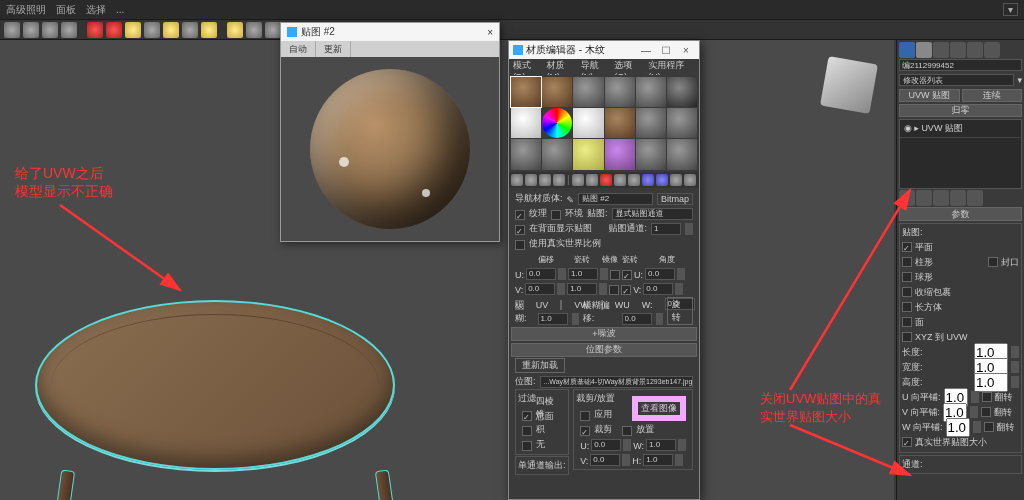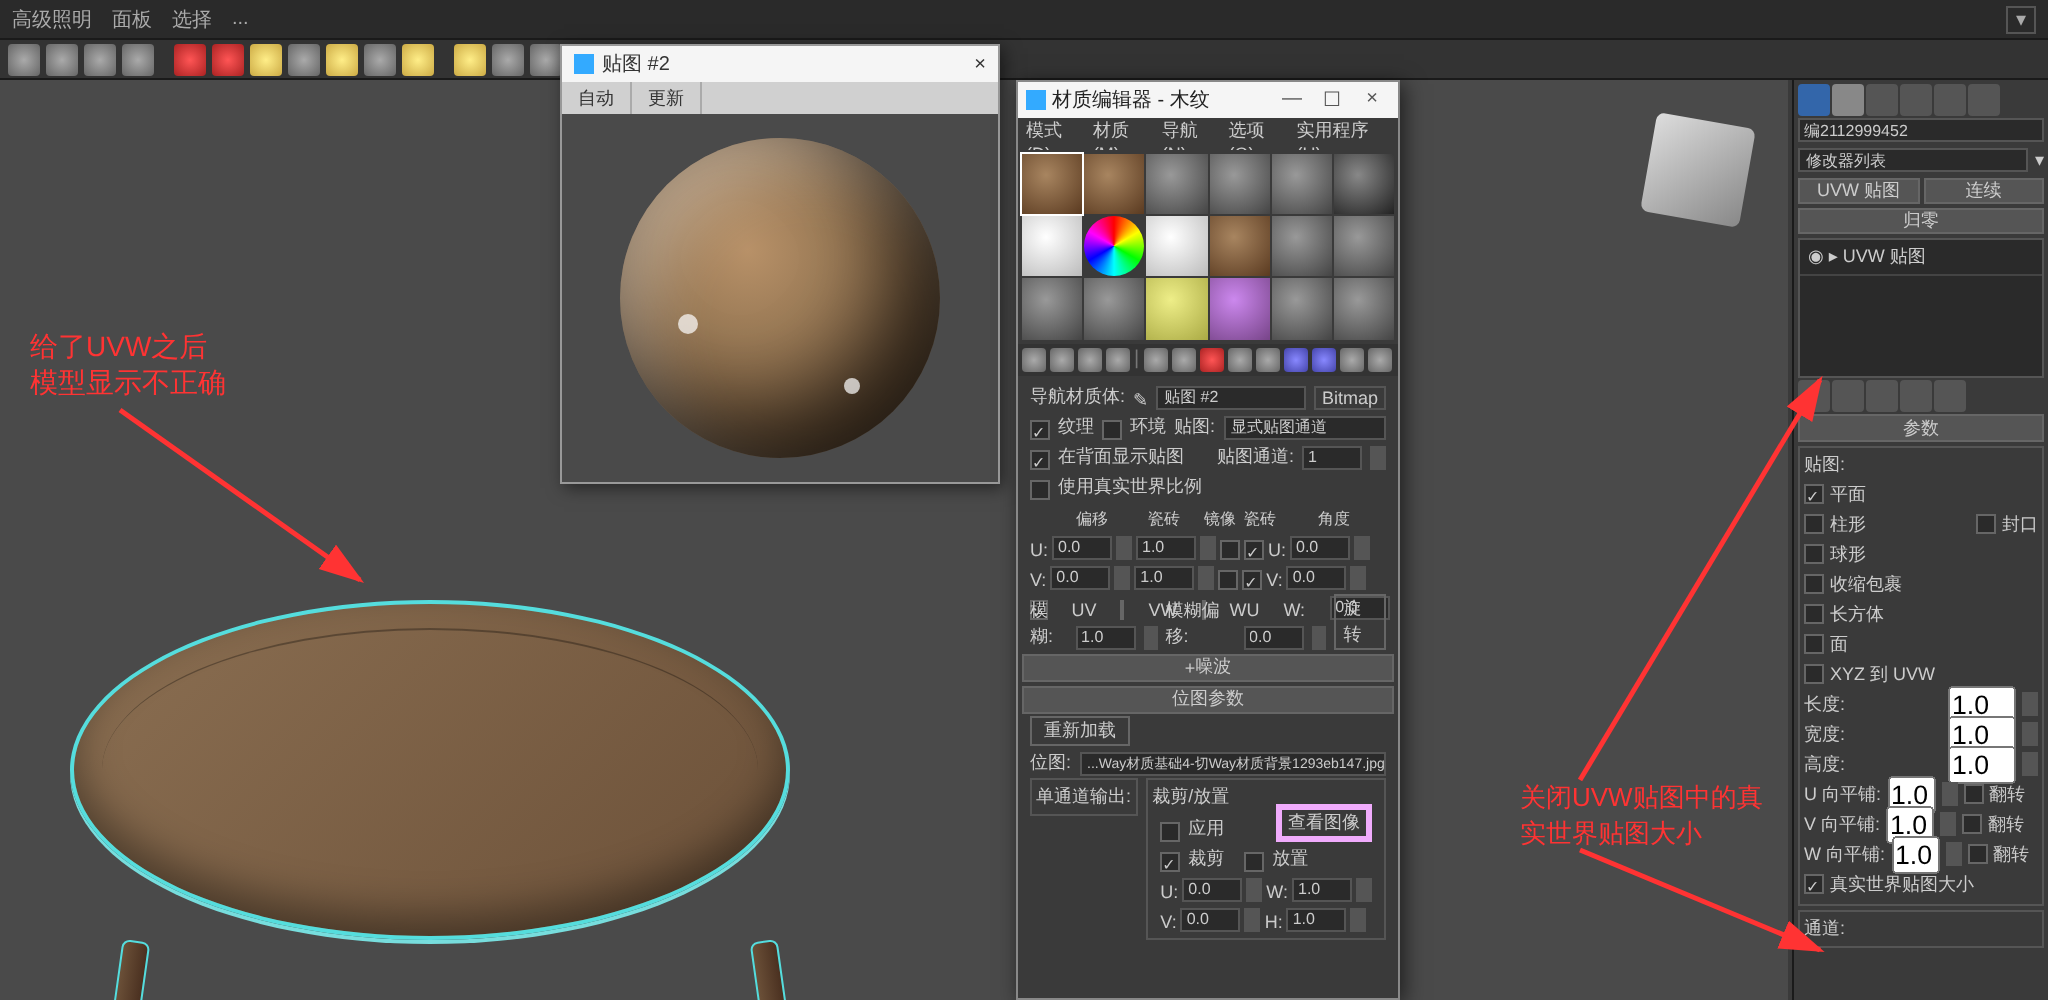--- a/index.html
+++ b/index.html
@@ -293,31 +293,46 @@
     <div class="param-row">
       <span style="border:1px solid #666;padding:0 6px;">重新加载</span>
     </div>
     <div class="param-row">
       <span>位图:</span>
       <div class="dropdown" style="font-size:7px;overflow:hidden;white-space:nowrap;">...Way材质基础4-切Way材质背景1293eb147.jpg</div>
     </div>
     <div style="display:flex; gap:4px; padding:0 4px;">
       <div class="sub-col">
         <div style="border:1px solid #555;padding:2px;">
+          <div style="margin-bottom:2px;">过滤</div>
+          <div class="param-row">
+              <span class="cb on"></span>
+              <span>四棱锥</span>
+            </div>
+          <div class="param-row">
+              <span class="cb"></span>
+              <span>总面积</span>
+            </div>
+          <div class="param-row">
+              <span class="cb"></span>
+              <span>无</span>
+            </div>
+        </div>
+        <div style="border:1px solid #555;padding:2px;">
           <div>单通道输出:</div>
 
         </div>
       </div>
       <div class="sub-col">
         <div style="border:1px solid #555;padding:2px;">
           <div style="margin-bottom:2px;">裁剪/放置</div>
           <div class="param-row">
               <span class="cb"></span>
               <span>应用</span>
-            <span style="border:3px solid #f0abfc;padding:0 3px;margin-left:auto;">查看图像</span>
+            <span style="border:6px solid #f0abfc;padding:0 3px;margin-left:auto;">查看图像</span>
             </div>
           <div class="param-row">
               <span class="cb on"></span>
               <span>裁剪</span>
             <span class="cb" style="margin-left:6px;"></span>
               <span>放置</span>
             </div>
           <div class="param-row" style="gap:2px;">
               <span>U:</span>
               <input type="text" value="0.0" style="">

